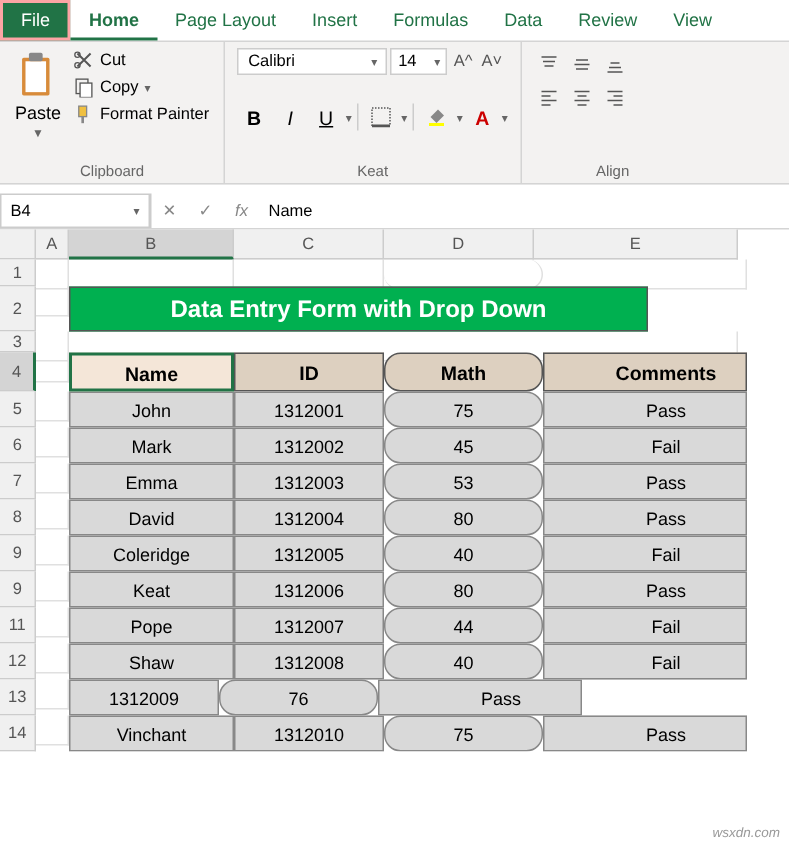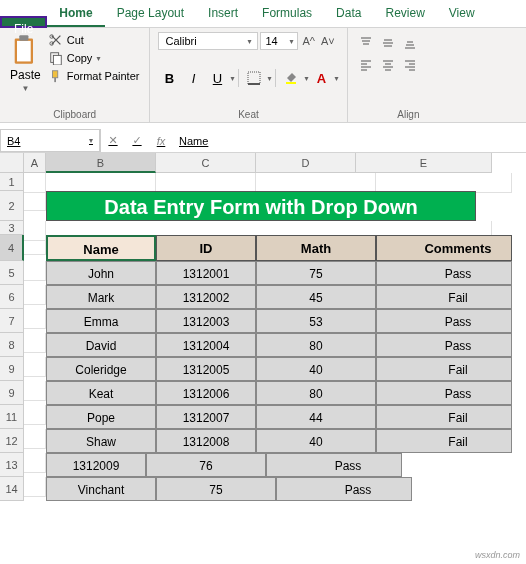--- a/index.html
+++ b/index.html
@@ -1,21 +1,21 @@
 <!DOCTYPE html>
 <html><head>
   <meta charset="utf-8">
   <style>
     * { box-sizing: border-box; margin: 0; padding: 0; }
     body { font-family: "Segoe UI", Arial, sans-serif; font-size: 12px; background: #fff; width: 526px; overflow: hidden; }
     
     
     .tabs { display: flex; background: #fff; border-bottom: 1px solid #d4d4d4; height: 28px; align-items: stretch; }
     .tab { padding: 6px 12px; color: #217346; cursor: pointer; font-size: 12px; }
-    .tab.file { background: #217346; color: #fff; border: 2px solid #4c1d95; padding: 4px 12px; margin-top: 16px; }
+    .tab.file { background: #217346; color: #fff; border: 2px solid #fca5a5; padding: 4px 12px; }
     .tab.active { background: #fff; border-bottom: 2px solid #217346; font-weight: 600; }
     
     
     .ribbon { display: flex; background: #f3f2f1; height: 95px; border-bottom: 1px solid #d4d4d4; }
     .group { border-right: 1px solid #d4d4d4; padding: 4px 8px 2px 8px; display: flex; flex-direction: column; justify-content: space-between; align-items: center; }
     .group-label { font-size: 10px; color: #666; padding-top: 2px; }
     .group-content { display: flex; align-items: flex-start; gap: 4px; flex: 1; }
     
     .paste-btn { display: flex; flex-direction: column; align-items: center; gap: 2px; padding: 2px; }
     .paste-icon { width: 28px; height: 32px; }
@@ -31,21 +31,21 @@
     .fmt-btn { width: 22px; height: 22px; display: flex; align-items: center; justify-content: center; border: 1px solid transparent; font-size: 13px; }
     .bold { font-weight: bold; }
     .italic { font-style: italic; }
     .underline { text-decoration: underline; }
     
     .align-group-content { display: flex; flex-direction: column; gap: 4px; padding-top: 2px; }
     .align-row { display: flex; gap: 2px; }
     .align-btn { width: 20px; height: 18px; display: flex; align-items: center; justify-content: center; }
     
     
-    .formula-bar { display: flex; height: 24px; border-bottom: 1px solid #d4d4d4; align-items: stretch; margin-top: 6px; text-decoration: underline; }
+    .formula-bar { display: flex; height: 24px; border-bottom: 1px solid #d4d4d4; align-items: stretch; margin-top: 6px; }
     .name-box { width: 100px; border: 1px solid #ccc; padding: 2px 6px; font-size: 11px; display: flex; justify-content: space-between; align-items: center; background: #fff; }
     .fx-area { display: flex; align-items: center; border-left: 1px solid #ccc; }
     .fx-btn { width: 24px; text-align: center; color: #888; font-size: 11px; }
     .fx { font-style: italic; }
     .formula-input { flex: 1; padding: 2px 6px; border: none; font-size: 11px; background: #fff; }
     .col-headers { display: flex; }
     .corner { width: 24px; height: 20px; background: #f0f0f0; border-right: 1px solid #ccc; border-bottom: 1px solid #ccc; }
     .ch { height: 20px; background: #f0f0f0; border-right: 1px solid #ccc; border-bottom: 1px solid #ccc; text-align: center; font-size: 11px; color: #555; line-height: 20px; }
     .ch.A { width: 22px; }
     .ch.B { width: 110px; background: #d4d4d4; border-bottom: 2px solid #217346; }
@@ -54,27 +54,27 @@
     .ch.E { width: 136px; }
     
     .rows { }
     .row { display: flex; }
     .rh { width: 24px; background: #f0f0f0; border-right: 1px solid #ccc; border-bottom: 1px solid #ccc; text-align: center; font-size: 11px; color: #555; display: flex; align-items: center; justify-content: center; }
     .rh.sel { background: #d4d4d4; border-right: 2px solid #217346; }
     .cell { border-right: 1px solid #e0e0e0; border-bottom: 1px solid #e0e0e0; height: 20px; }
     .cA { width: 22px; }
     .cB { width: 110px; }
     .cC { width: 100px; }
-    .cD { width: 120px; }
+    .cD { width: 106px; border-radius: 11px; }
     .cE { width: 136px; padding-left: 28px; }
     .r1 { height: 18px; }
     
     
     .title-row { height: 30px; }
-    .title-cell { width: 430px; background: #00b050; color: #fff; font-weight: bold; font-size: 20px; text-align: center; line-height: 30px; border: 1px solid #555; }
+    .title-cell { width: 386px; background: #00b050; color: #fff; font-weight: bold; font-size: 16px; text-align: center; line-height: 30px; border: 1px solid #555; }
     
     .spacer-row { height: 14px; }
     .spacer-cell { width: 446px; }
     
     
     .th-row { height: 26px; }
     .th { background: #ddd0c0; border: 1px solid #555; font-weight: bold; font-size: 13px; text-align: center; line-height: 26px; }
     .th.name { background: #f4e6d8; border: 2px solid #217346; position: relative; }
     .td-row { height: 24px; }
     .td { background: #d9d9d9; border: 1px solid #888; font-size: 12px; text-align: center; line-height: 24px; }
@@ -357,19 +357,20 @@
         <div class="rh">13</div>
         <div class="cell cA"></div>
         <div class="td cC">1312009</div>
         <div class="td cD">76</div>
         <div class="td cE">Pass</div>
       </div>
       <div class="row td-row">
         <div class="rh">14</div>
         <div class="cell cA"></div>
         <div class="td cB">Vinchant</div>
+        <div class="td cC">1312010</div>
         <div class="td cD">75</div>
         <div class="td cE">Pass</div>
       </div>
     </div>
 </div>
 
 <div class="watermark">wsxdn.com</div>
 
 </body></html>

